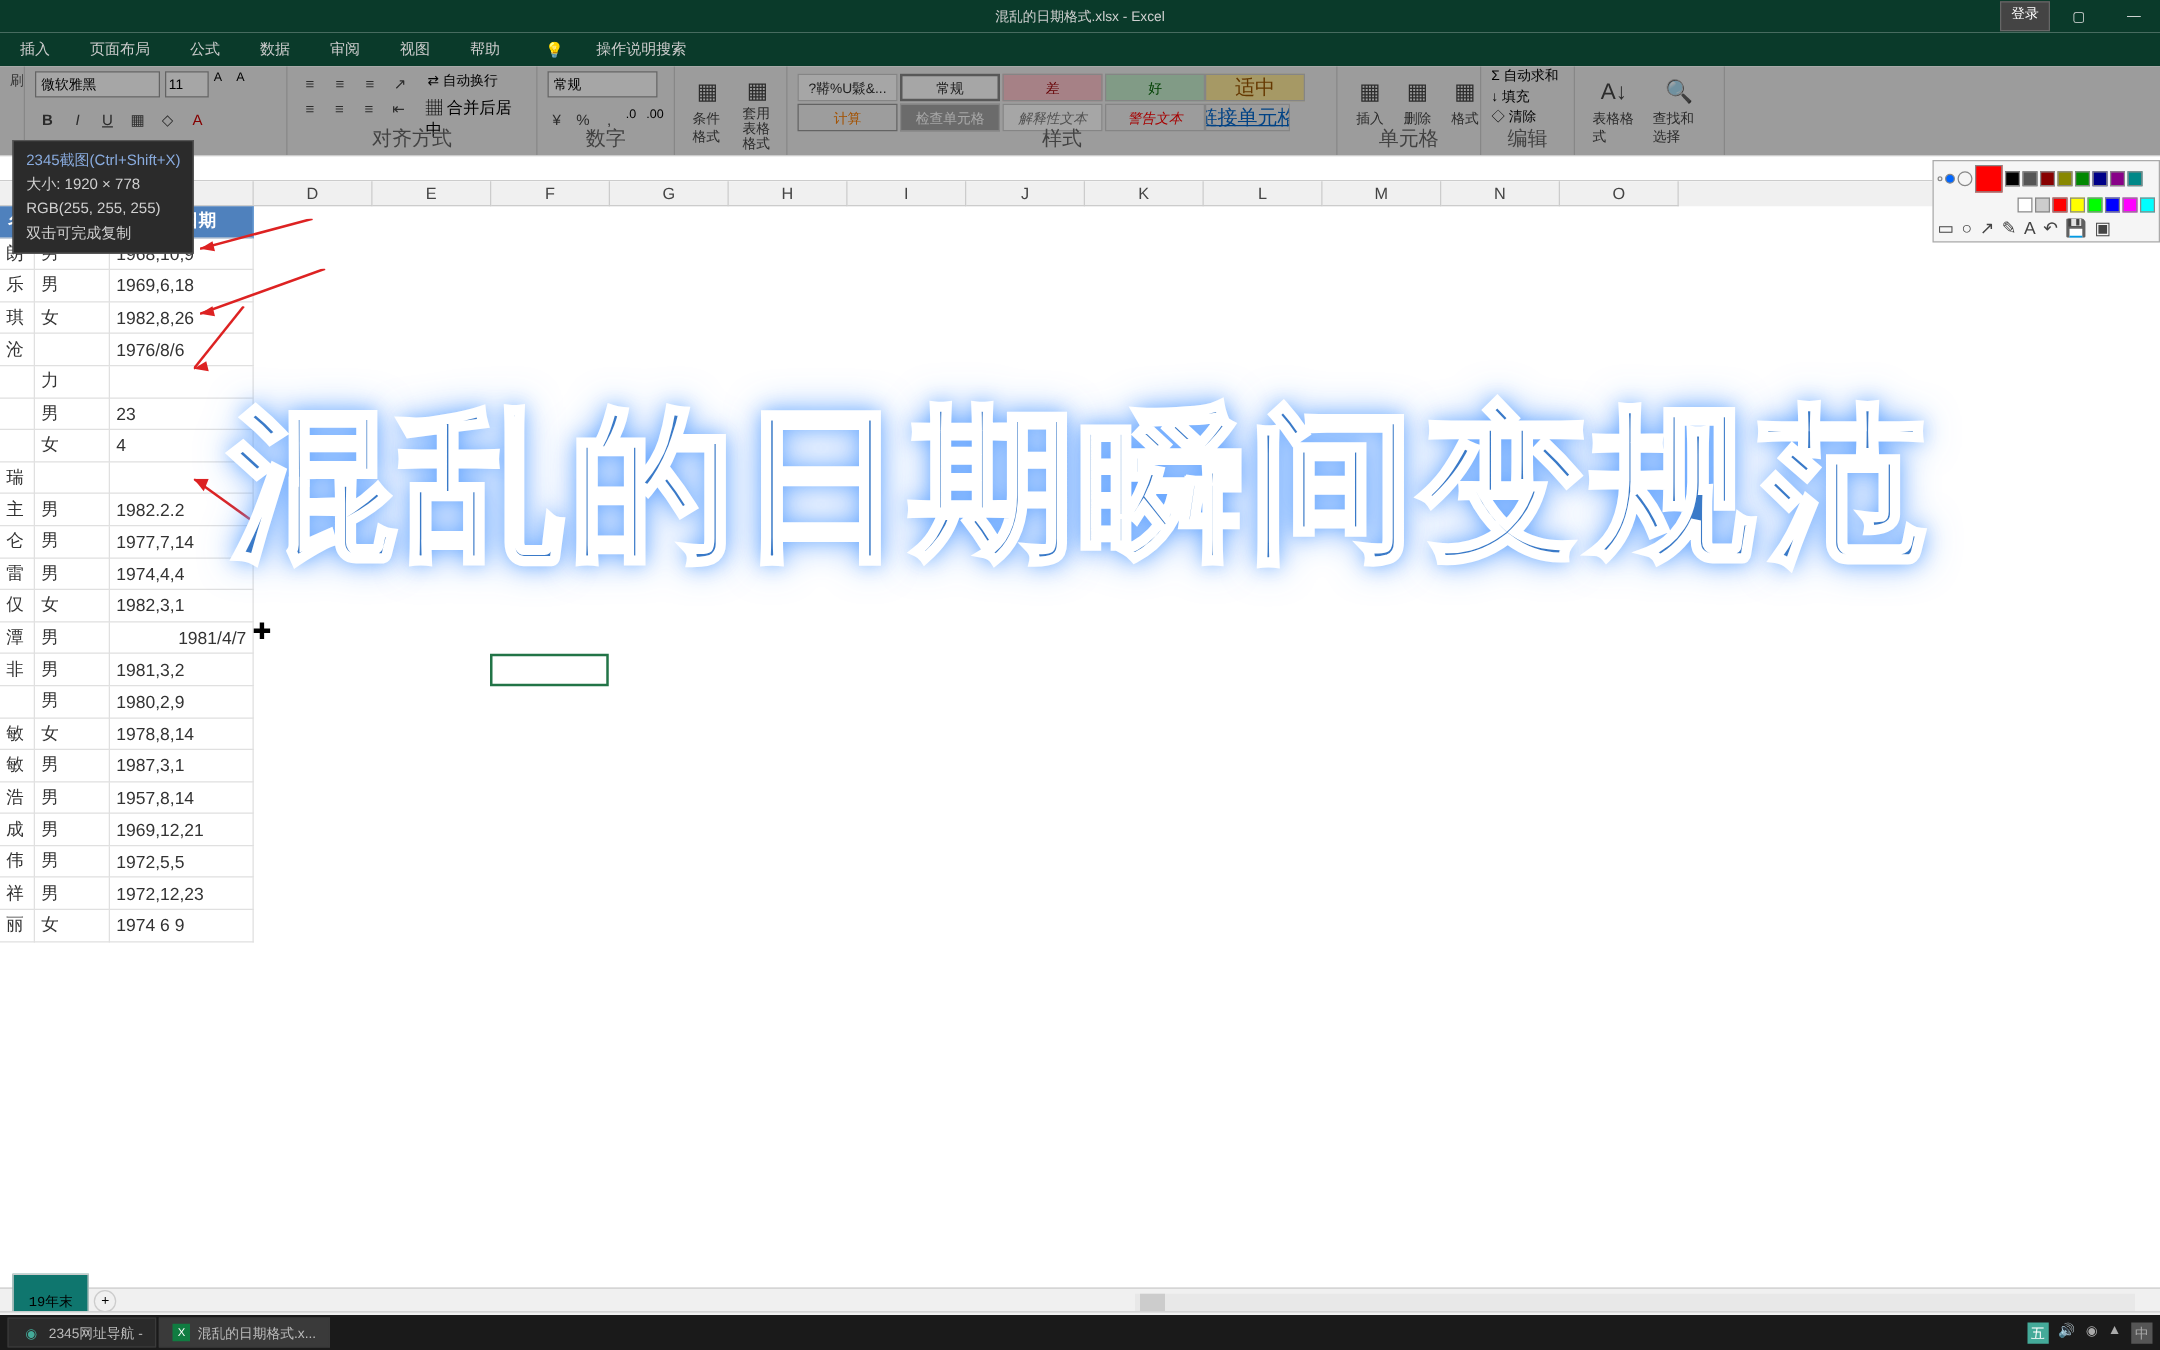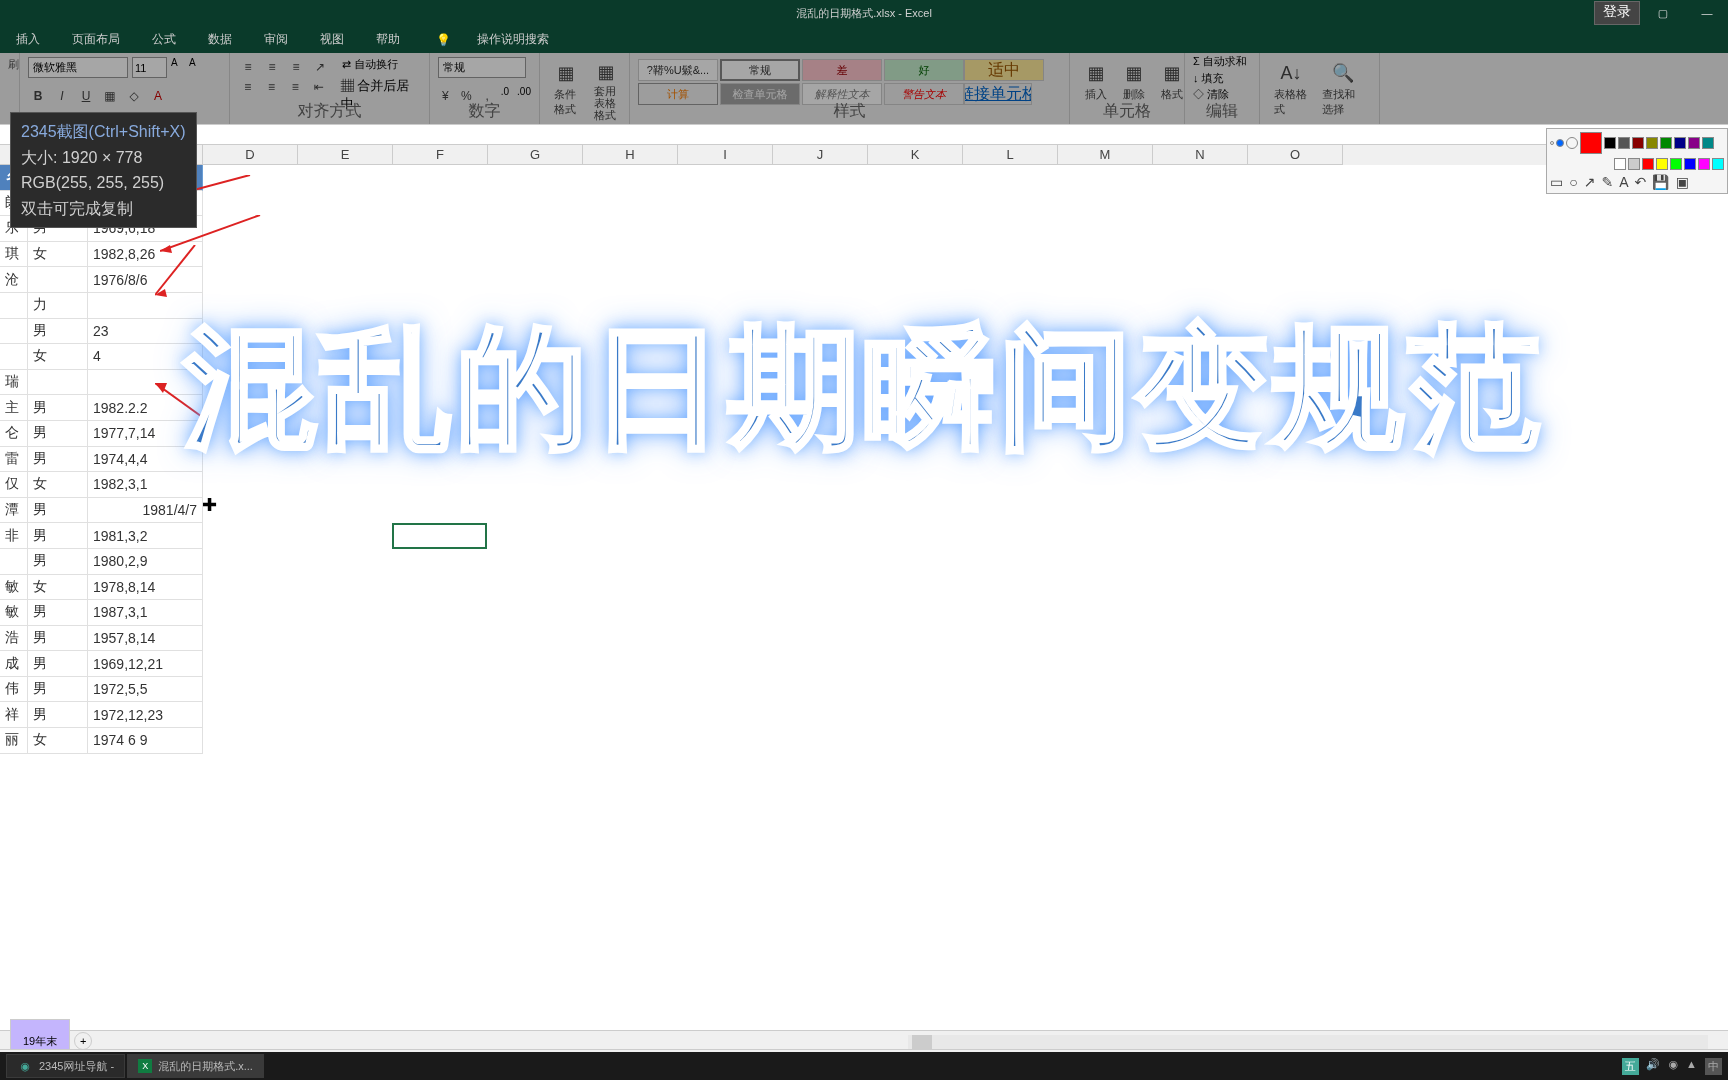--- a/index.html
+++ b/index.html
@@ -2,21 +2,21 @@
 <html><head>
   <meta charset="utf-8">
   <style>
     * { margin: 0; padding: 0; box-sizing: border-box; font-family: "Microsoft YaHei", sans-serif; }
     body { background: #fff; width: 1728px; height: 1080px; overflow: hidden; position: relative; }
     
     .titlebar { height: 26px; background: #0a3a2a; color: #fff; display: flex; align-items: center; justify-content: center; position: relative; }
     .titlebar-text { font-size: 11px; color: #d0d0d0; }
     .titlebar-right { position: absolute; right: 0; display: flex; gap: 2px; }
     .titlebar-btn { width: 42px; height: 24px; display: flex; align-items: center; justify-content: center; color: #ddd; font-size: 11px; }
-    .login-btn { background: #444; border: 1px solid #666; padding: 1px 8px; font-size: 14px; }
+    .login-btn { background: #444; border: 1px solid #666; padding: 1px 8px; font-size: 11px; }
     
     .tabbar { height: 27px; background: #0a3a2a; color: #ccc; display: flex; align-items: center; padding-left: 10px; gap: 20px; font-size: 12px; }
     .tab-item { padding: 4px 6px; }
     
     .ribbon { height: 72px; background: #f0f0f0; border-bottom: 1px solid #ccc; display: flex; position: relative; }
     .ribbon-group { border-right: 1px solid #d0d0d0; padding: 4px 8px; display: flex; flex-direction: column; justify-content: space-between; position: relative; }
     .ribbon-group-label { font-size: 16px; color: #666; text-align: center; position: absolute; bottom: 2px; left: 0; right: 0; }
     .ribbon-row { display: flex; align-items: flex-start; gap: 4px; }
     
     .font-select { width: 100px; height: 21px; font-size: 11px; border: 1px solid #999; background: #fff; padding: 1px 4px; }
@@ -34,21 +34,21 @@
     .style-neutral { background: #ffeb9c; color: #9c5700; }
     .style-calc { background: #f2f2f2; color: #fa7d00; border: 1px solid #999; }
     .style-check { background: #a5a5a5; color: #fff; }
     .style-expl { background: #fff; color: #7f7f7f; font-style: italic; }
     .style-warn { color: #ff0000; font-style: italic; }
     .style-link { color: #0066cc; text-decoration: underline; }
     
     .large-btn { display: flex; flex-direction: column; align-items: center; gap: 2px; font-size: 11px; color: #444; padding: 2px 6px; }
     .large-icon { width: 24px; height: 24px; display: flex; align-items: center; justify-content: center; font-size: 18px; }
     
-    .screenshot-tooltip { position: absolute; left: 10px; top: 112px; background: #2b2b2b; color: #d0d0d0; padding: 6px 10px; font-size: 16px; line-height: 1.6; z-index: 20; border: 1px solid #555; }
+    .screenshot-tooltip { position: absolute; left: 10px; top: 112px; background: #2b2b2b; color: #d0d0d0; padding: 6px 10px; font-size: 12px; line-height: 1.6; z-index: 20; border: 1px solid #555; }
     
     .tool-palette { position: absolute; right: 0; top: 128px; background: #f5f5f5; border: 1px solid #aaa; padding: 3px; z-index: 15; display: flex; flex-direction: column; gap: 4px; }
     .color-row { display: flex; gap: 2px; align-items: center; }
     .dot { width: 8px; height: 8px; border-radius: 50%; border: 1px solid #888; }
     .dot.sel { background: #0066ff; }
     .color-sw { width: 12px; height: 12px; border: 1px solid #888; }
     .color-sw.big { width: 22px; height: 22px; }
     .tool-row { display: flex; gap: 6px; align-items: center; font-size: 14px; color: #444; }
     
     .formula-bar { height: 20px; background: #fff; border-bottom: 1px solid #ccc; display: flex; align-items: center; padding-left: 8px; font-size: 11px; color: #555; }
@@ -67,21 +67,21 @@
     
     .header-cell { background: #4f81bd; color: #fff; font-weight: bold; text-align: center; justify-content: center; border-right: 1px solid #6a9dd4; }
     
     .selected-cell { position: absolute; border: 2px solid #227447; background: rgba(255,255,255,0.1); pointer-events: none; }
     
     .arrow { position: absolute; z-index: 5; pointer-events: none; }
     
     .overlay-text { position: absolute; top: 300px; left: 0; right: 0; text-align: center; font-size: 132px; font-weight: bold; color: #3a7ac8; text-shadow: 0 0 30px rgba(80,150,255,0.8), 0 0 15px rgba(100,170,255,0.9); -webkit-text-stroke: 4px #fff; z-index: 10; letter-spacing: 4px; pointer-events: none; white-space: nowrap; }
     
     .sheet-tabs { position: absolute; bottom: 29px; left: 0; right: 0; height: 21px; background: #f0f0f0; border-top: 1px solid #ccc; display: flex; align-items: center; padding-left: 10px; gap: 4px; font-size: 11px; }
-    .sheet-tab { padding: 14px 12px; background: #c4b5fd; border: 1px solid #ccc; border-bottom: none; }
+    .sheet-tab { padding: 14px 12px; background: #0f766e; border: 1px solid #ccc; border-bottom: none; font-family: Liberation Mono, monospace; }
     .sheet-add { width: 18px; height: 18px; border: 1px solid #ccc; border-radius: 50%; display: flex; align-items: center; justify-content: center; }
     .hscroll { position: absolute; right: 20px; bottom: 2px; width: 800px; height: 14px; background: #e8e8e8; }
     
     .statusbar { position: absolute; bottom: 17px; left: 0; right: 0; height: 14px; background: #f0f0f0; border-top: 1px solid #ccc; }
     .view-btns { position: absolute; right: 60px; bottom: 0; display: flex; gap: 8px; font-size: 11px; color: #666; }
     
     .taskbar { position: absolute; bottom: 0; left: 0; right: 0; height: 28px; background: #1a1a1a; display: flex; align-items: center; padding-left: 6px; gap: 2px; }
     .task-item { height: 24px; padding: 0 10px; display: flex; align-items: center; gap: 6px; color: #bbb; font-size: 11px; background: #2a2a2a; border: 1px solid #3a3a3a; }
     .task-icon { width: 16px; height: 16px; display: flex; align-items: center; justify-content: center; }
     .tray { position: absolute; right: 6px; display: flex; gap: 8px; color: #aaa; font-size: 11px; }

